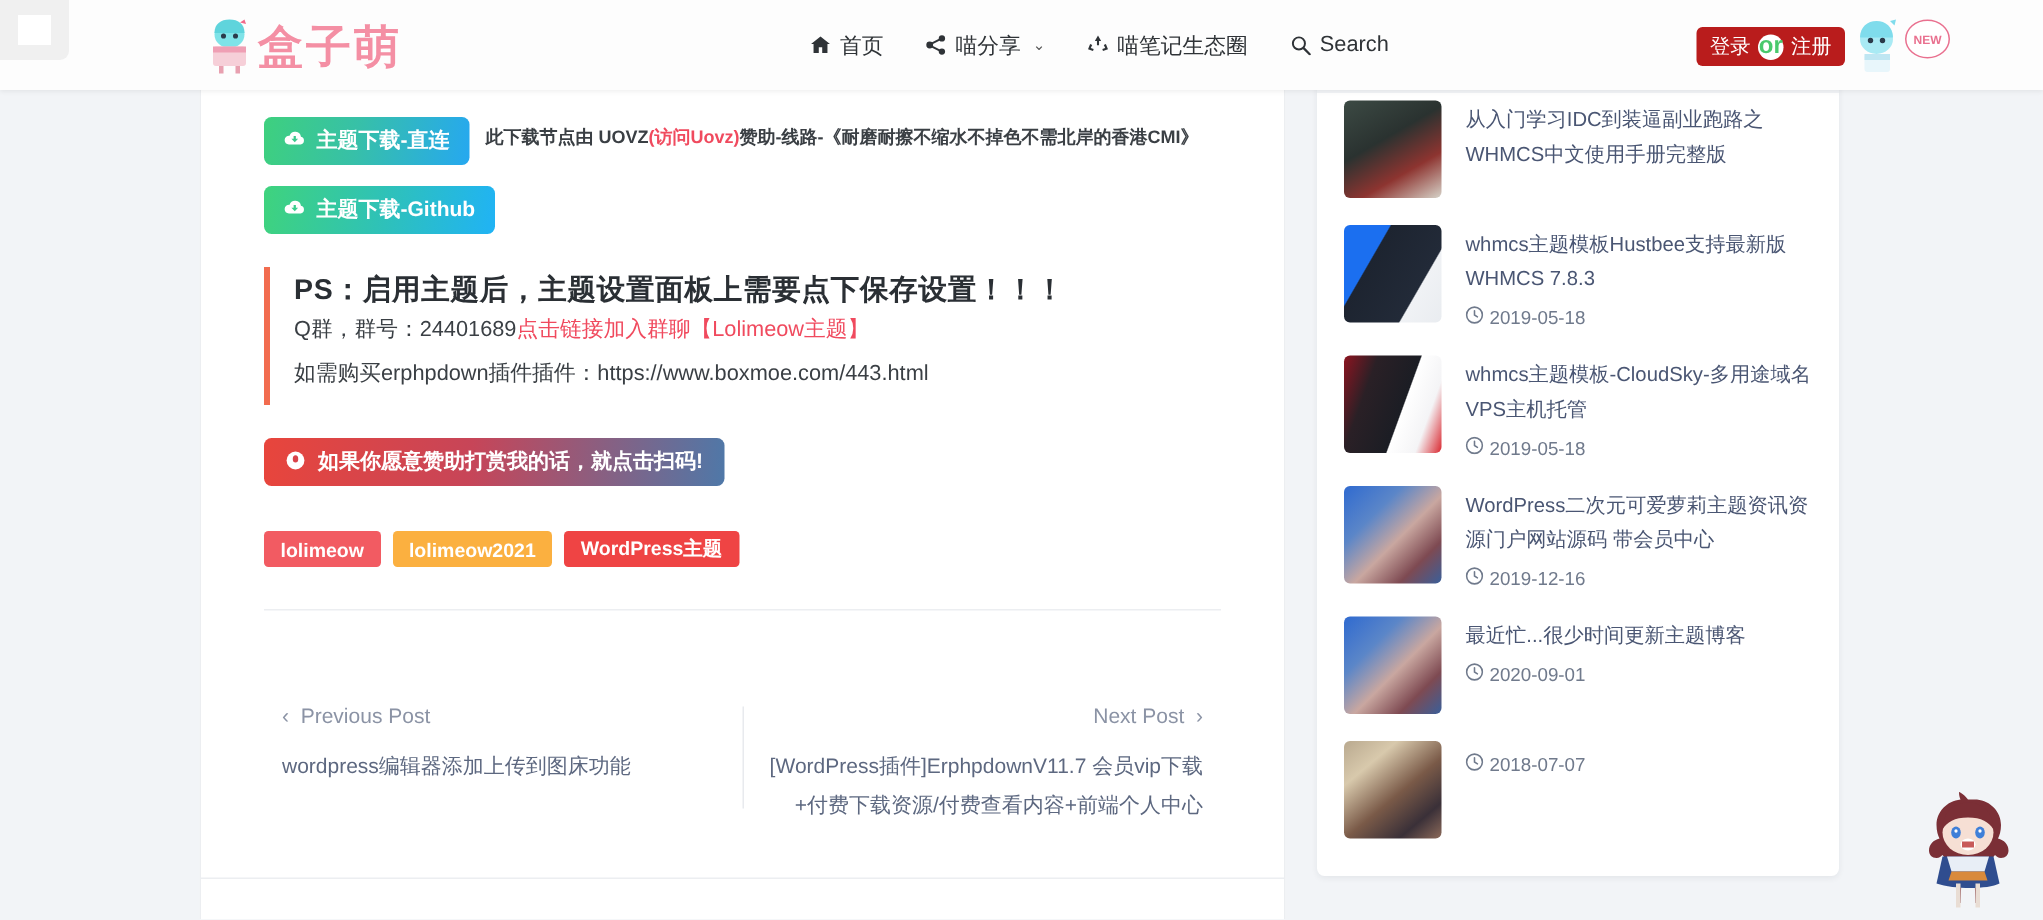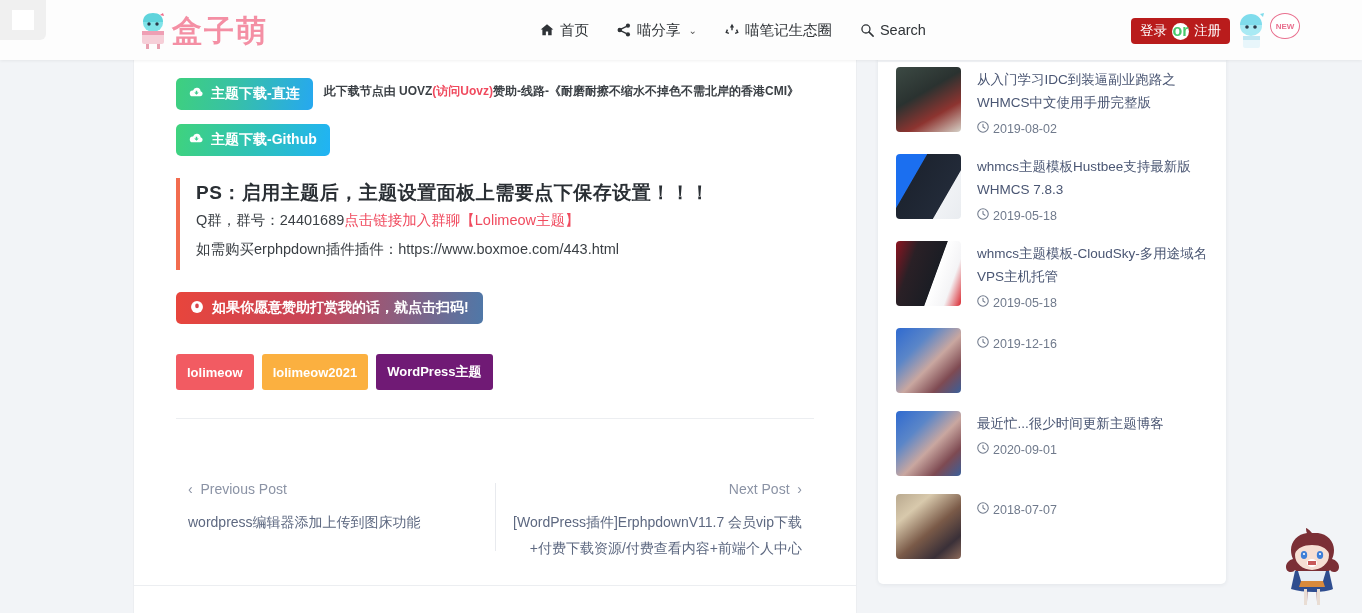--- a/index.html
+++ b/index.html
@@ -117,21 +117,21 @@
 
   .donate-btn {
     margin-top: 22px; display: inline-flex; align-items: center; gap: 8px;
     height: 32px; padding: 0 14px; border-radius: 5px;
     font-size: 14px; font-weight: 700; color: #fff; cursor: pointer;
     background: linear-gradient(95deg, #e8453c 0%, #c74558 45%, #4f78a8 100%);
   }
 
   .tags { margin-top: 30px; display: flex; gap: 8px; }
   .tag {
-    height: 36px; padding: 0 11px; border-radius: 3px;
+    height: 24px; padding: 0 11px; border-radius: 3px;
     color: #fff; font-size: 13px; font-weight: 700;
     display: inline-flex; align-items: center; white-space: nowrap;
   }
 
   .hr-soft { margin: 28px 0 0 0; height: 1px; background: #eceef1; }
 
   
   .postnav { display: flex; margin-top: 62px; position: relative; }
   .postnav:before {
     content: ""; position: absolute; left: 50%; top: 2px;
@@ -227,21 +227,21 @@
         <span>如果你愿意赞助打赏我的话，就点击扫码!</span>
       </div>
 
       <div class="tags">
         <span class="tag" style="background:#f25b62">
             <span>lolimeow</span>
           </span>
         <span class="tag" style="background:#fbb040">
             <span>lolimeow2021</span>
           </span>
-        <span class="tag" style="background:#701a75">
+        <span class="tag" style="background:#ef4444">
             <span>WordPress主题</span>
           </span>
       </div>
 
       <div class="hr-soft"></div>
 
       <div class="postnav">
         <div class="pn-col">
           <div class="pn-label"><span>‹</span>&nbsp; <span>Previous Post</span></div>
           <div class="pn-title">wordpress编辑器添加上传到图床功能</div>
@@ -256,27 +256,20 @@
   </div>
 
   <div class="footer-line"></div>
 
   <div class="side-card">
 
     <div class="side-item">
       <div class="thumb" style="background:linear-gradient(150deg,#3c4a44 0%,#2a3230 40%,#8d3430 70%,#d6d2c8 100%)"></div>
       <div class="side-body">
         <div class="side-title">从入门学习IDC到装逼副业跑路之WHMCS中文使用手册完整版</div>
-        <div class="side-date">
-          <span class="clock"><svg width="12" height="12" viewBox="0 0 16 16">
-                <circle cx="8" cy="8" r="7" fill="none" stroke="#707a8c" stroke-width="1.4"></circle>
-                <path d="M8 4.2V8l2.6 1.6" stroke="#707a8c" stroke-width="1.4" fill="none" stroke-linecap="round"></path>
-              </svg></span>
-          <span>2019-08-02</span>
-        </div>
       </div>
     </div>
 
     <div class="side-item">
       <div class="thumb" style="background:linear-gradient(120deg,#1b6ff0 0%,#1b6ff0 30%,#1d2430 31%,#222a38 72%,#f0f2f5 73%,#e9ecf0 100%)"></div>
       <div class="side-body">
         <div class="side-title">whmcs主题模板Hustbee支持最新版WHMCS 7.8.3</div>
         <div class="side-date">
           <span class="clock"><svg width="12" height="12" viewBox="0 0 16 16">
                 <circle cx="8" cy="8" r="7" fill="none" stroke="#707a8c" stroke-width="1.4"></circle>
@@ -297,20 +290,21 @@
                 <path d="M8 4.2V8l2.6 1.6" stroke="#707a8c" stroke-width="1.4" fill="none" stroke-linecap="round"></path>
               </svg></span>
           <span>2019-05-18</span>
         </div>
       </div>
     </div>
 
     <div class="side-item">
       <div class="thumb" style="background:linear-gradient(135deg,#2f6ad0 0%,#5b86c8 30%,#c9a7a0 55%,#7e4a52 78%,#3a5f9a 100%)"></div>
       <div class="side-body">
+        <div class="side-title">WordPress二次元可爱萝莉主题资讯资源门户网站源码 带会员中心</div>
         <div class="side-date">
           <span class="clock"><svg width="12" height="12" viewBox="0 0 16 16">
                 <circle cx="8" cy="8" r="7" fill="none" stroke="#707a8c" stroke-width="1.4"></circle>
                 <path d="M8 4.2V8l2.6 1.6" stroke="#707a8c" stroke-width="1.4" fill="none" stroke-linecap="round"></path>
               </svg></span>
           <span>2019-12-16</span>
         </div>
       </div>
     </div>
 

